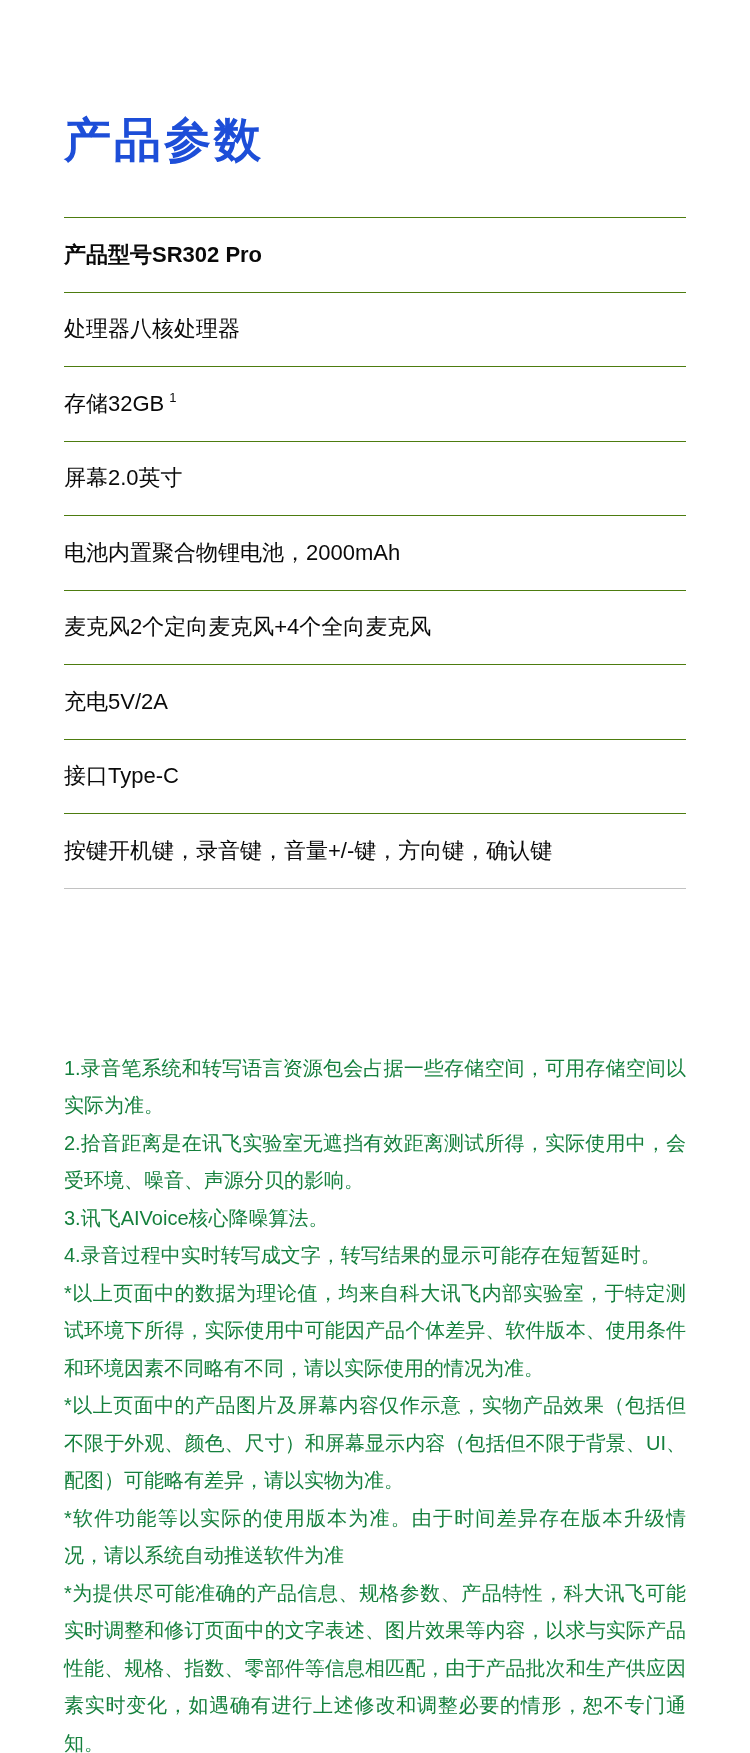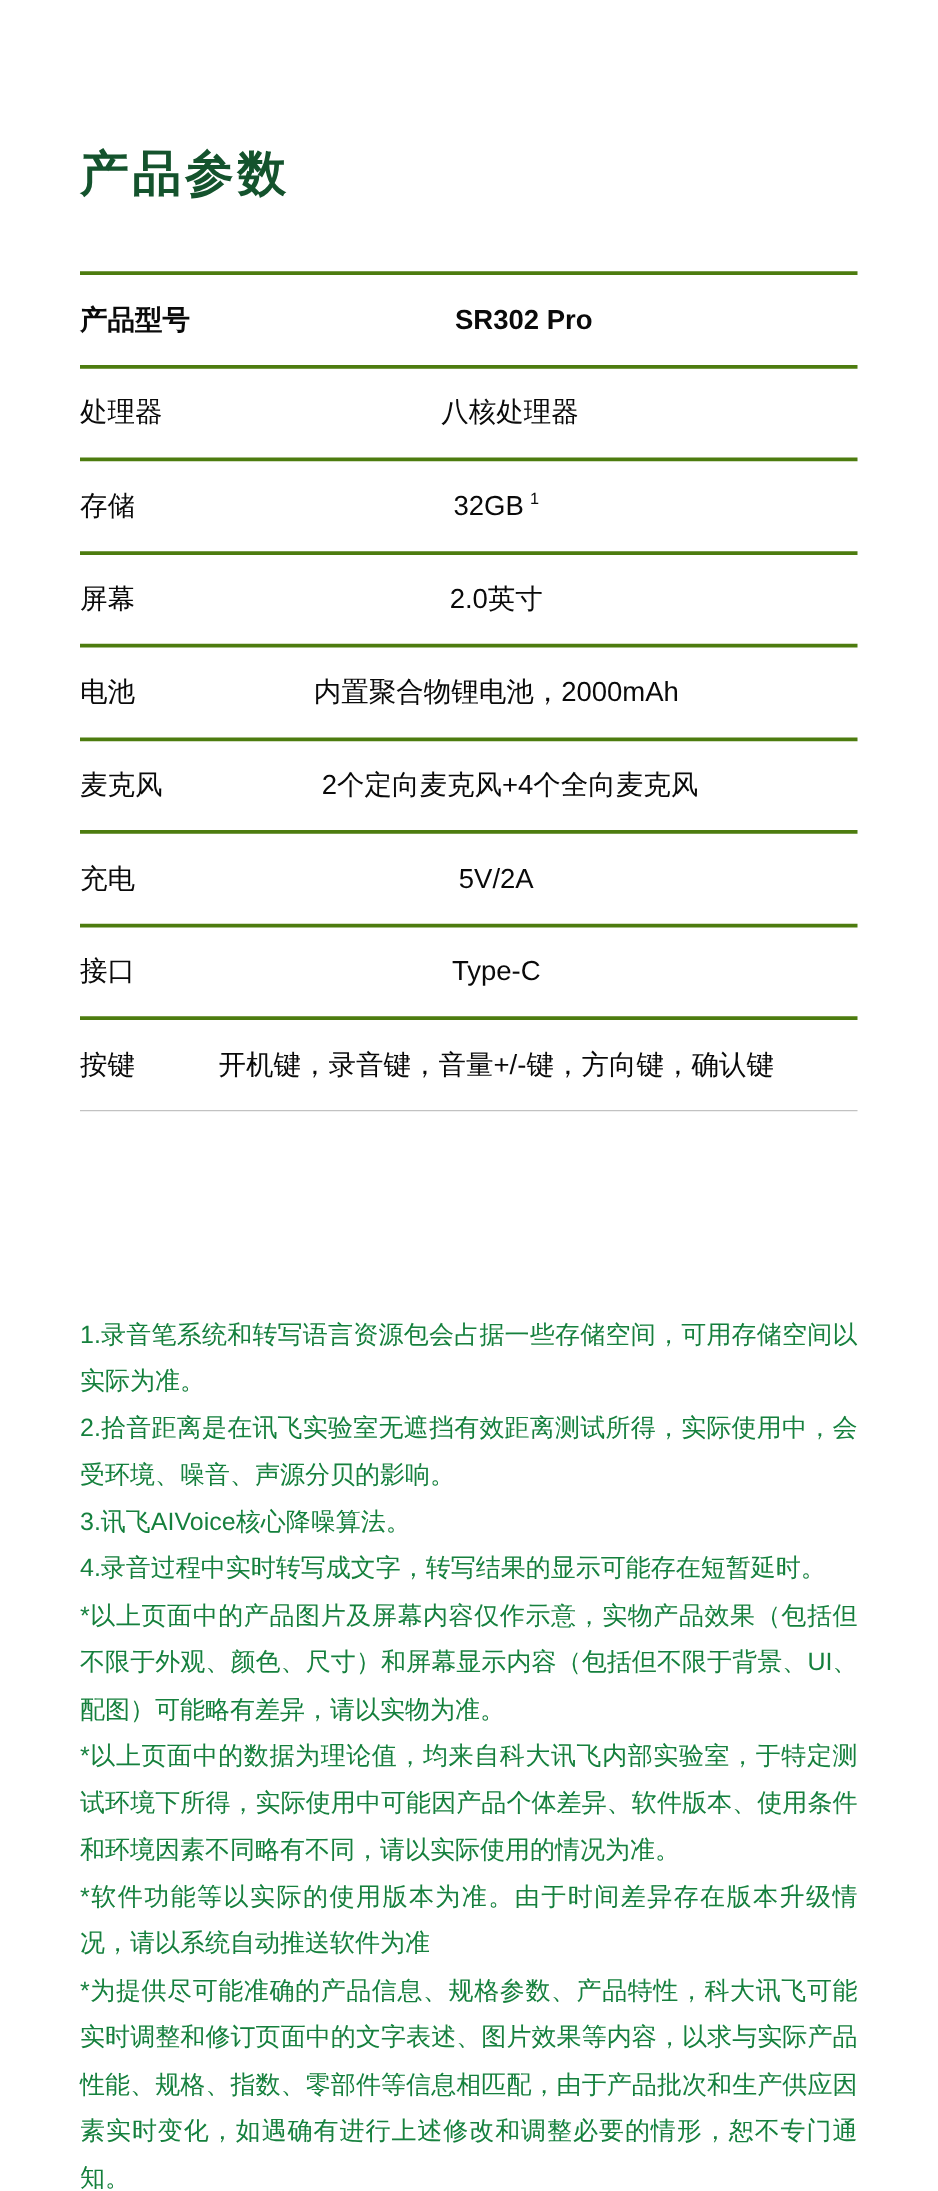--- a/index.html
+++ b/index.html
@@ -15,46 +15,46 @@
     height: 1753px;
     margin: 0 auto;
     background: #ffffff;
     overflow: hidden;
   }
   .content {
     padding: 0 64px;
   }
   .page-title {
     margin-top: 112px;
-    font-size: 39px;
+    font-size: 47px;
     line-height: 56px;
     font-weight: 900;
     letter-spacing: 3px;
-    color: #14532d;
+    color: #1d4ed8;
   }
   .spec-table {
     margin-top: 49px;
     border-bottom: 1px solid #c2c2c2;
   }
   .spec-row {
     display: flex;
     align-items: center;
     justify-content: space-between;
     height: 74.5px;
-    border-top: 3px solid #4d7c0f;
+    border-top: 1px solid #4d7c0f;
     font-size: 22px;
     color: #0a0a0a;
   }
   .spec-row .label {
     flex: 0 0 auto;
     white-space: nowrap;
   }
   .spec-row .value {
     flex: 1 1 auto;
-    text-align: center;
+    text-align: left;
     white-space: nowrap;
   }
   .spec-row.bold {
     font-weight: 700;
   }
   .spec-row .value sup {
     font-size: 13px;
     margin-left: 5px;
     vertical-align: super;
     line-height: 0;
@@ -126,20 +126,20 @@
         <span class="value">开机键，录音键，音量+/-键，方向键，确认键</span>
       </div>
 
     </div>
 
     <div class="notes">
       <p>1.录音笔系统和转写语言资源包会占据一些存储空间，可用存储空间以实际为准。</p>
       <p>2.拾音距离是在讯飞实验室无遮挡有效距离测试所得，实际使用中，会受环境、噪音、声源分贝的影响。</p>
       <p>3.讯飞AIVoice核心降噪算法。</p>
       <p>4.录音过程中实时转写成文字，转写结果的显示可能存在短暂延时。</p>
+      <p>*以上页面中的数据为理论值，均来自科大讯飞内部实验室，于特定测试环境下所得，实际使用中可能因产品个体差异、软件版本、使用条件和环境因素不同略有不同，请以实际使用的情况为准。</p>
       <p>*以上页面中的产品图片及屏幕内容仅作示意，实物产品效果（包括但不限于外观、颜色、尺寸）和屏幕显示内容（包括但不限于背景、UI、配图）可能略有差异，请以实物为准。</p>
-      <p>*以上页面中的数据为理论值，均来自科大讯飞内部实验室，于特定测试环境下所得，实际使用中可能因产品个体差异、软件版本、使用条件和环境因素不同略有不同，请以实际使用的情况为准。</p>
       <p>*软件功能等以实际的使用版本为准。由于时间差异存在版本升级情况，请以系统自动推送软件为准</p>
       <p>*为提供尽可能准确的产品信息、规格参数、产品特性，科大讯飞可能实时调整和修订页面中的文字表述、图片效果等内容，以求与实际产品性能、规格、指数、零部件等信息相匹配，由于产品批次和生产供应因素实时变化，如遇确有进行上述修改和调整必要的情形，恕不专门通知。</p>
     </div>
 
   </div>
 </div>
 
 </body></html>

